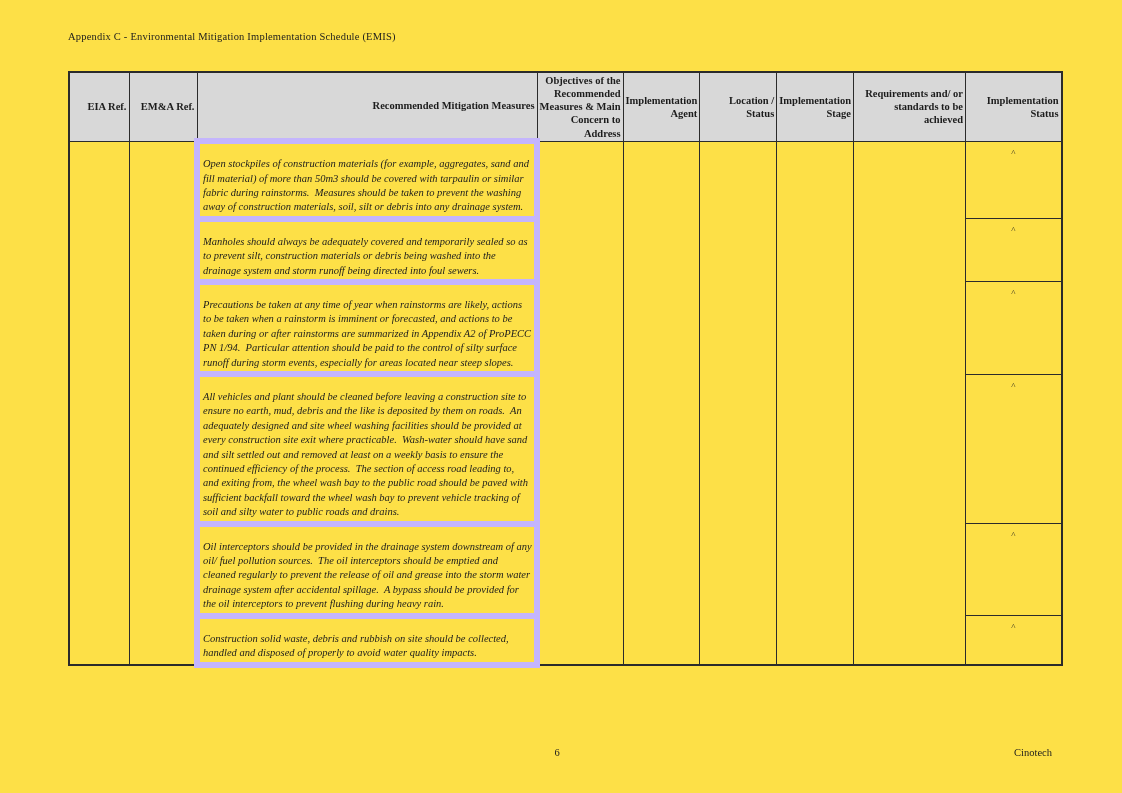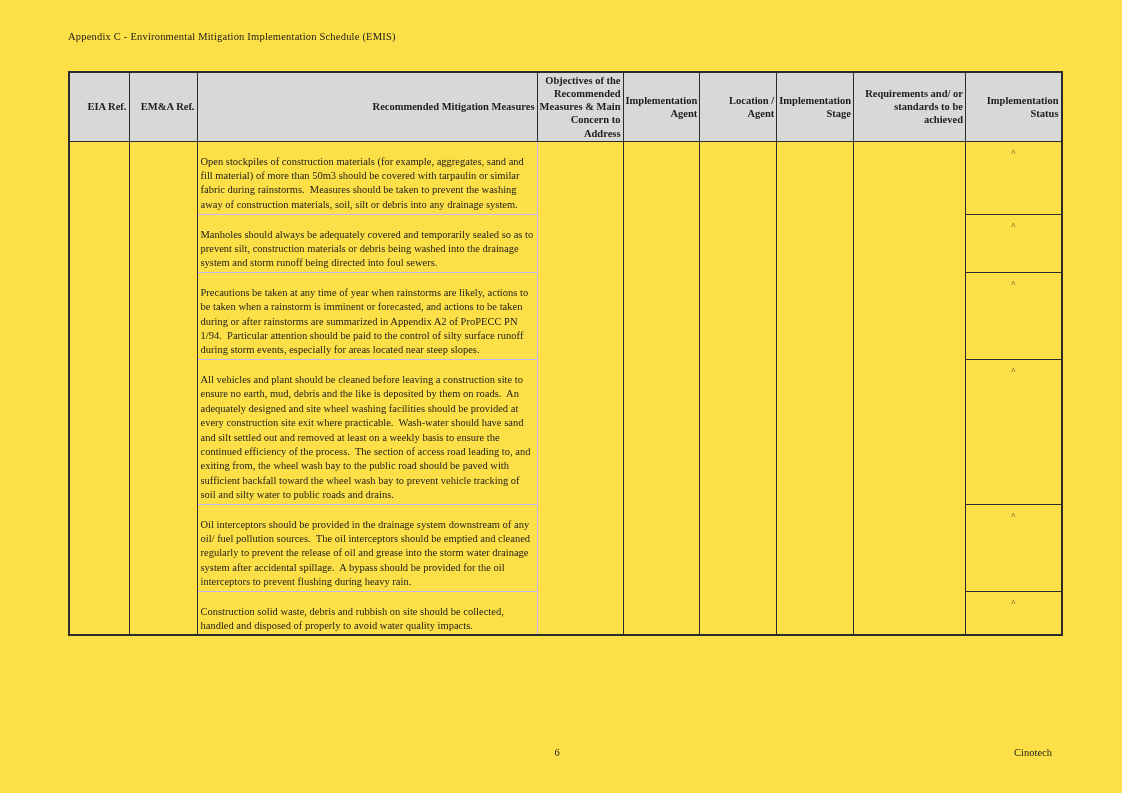--- a/index.html
+++ b/index.html
@@ -46,26 +46,27 @@
   }
   .emis-table thead tr { height: 67px; }
   .emis-table td { vertical-align: top; }
   td.cell-empty {
     border-left: 1px solid #2b2b2b;
     border-right: 1px solid #2b2b2b;
     border-top: none;
     border-bottom: none;
   }
   td.cell-measure {
-    border: 1px solid #c4b5fd;
+    border: 6px solid #c4b5fd;
     font-size: 10.5px;
     line-height: 14.4px;
     padding: 13px 2px 1px 3px;
     white-space: pre-wrap;
     overflow-wrap: break-word;
+    font-style: italic;
   }
   td.cell-status {
     border: 1px solid #2b2b2b;
     text-align: center;
     padding: 0;
   }
   .caret {
     display: inline-block;
     font-size: 9px;
     line-height: 9px;
@@ -112,21 +113,21 @@
       <col style="width:112px">
       <col style="width:96px">
     </colgroup>
     <thead>
       <tr>
         <th>EIA Ref.</th>
         <th>EM&amp;A Ref.</th>
         <th>Recommended Mitigation Measures</th>
         <th>Objectives of the Recommended Measures &amp; Main Concern to Address</th>
         <th>Implementation Agent</th>
-        <th>Location / Agent</th>
+        <th>Location / Status</th>
         <th>Implementation Stage</th>
         <th>Requirements and/ or standards to be achieved</th>
         <th>Implementation Status</th>
       </tr>
     </thead>
     <tbody>
       <tr class="r0">
         <td class="cell-empty"></td>
         <td class="cell-empty"></td>
         <td class="cell-measure">Open stockpiles of construction materials (for example, aggregates, sand and fill material) of more than 50m3 should be covered with tarpaulin or similar fabric during rainstorms.  Measures should be taken to prevent the washing away of construction materials, soil, silt or debris into any drainage system.</td>

